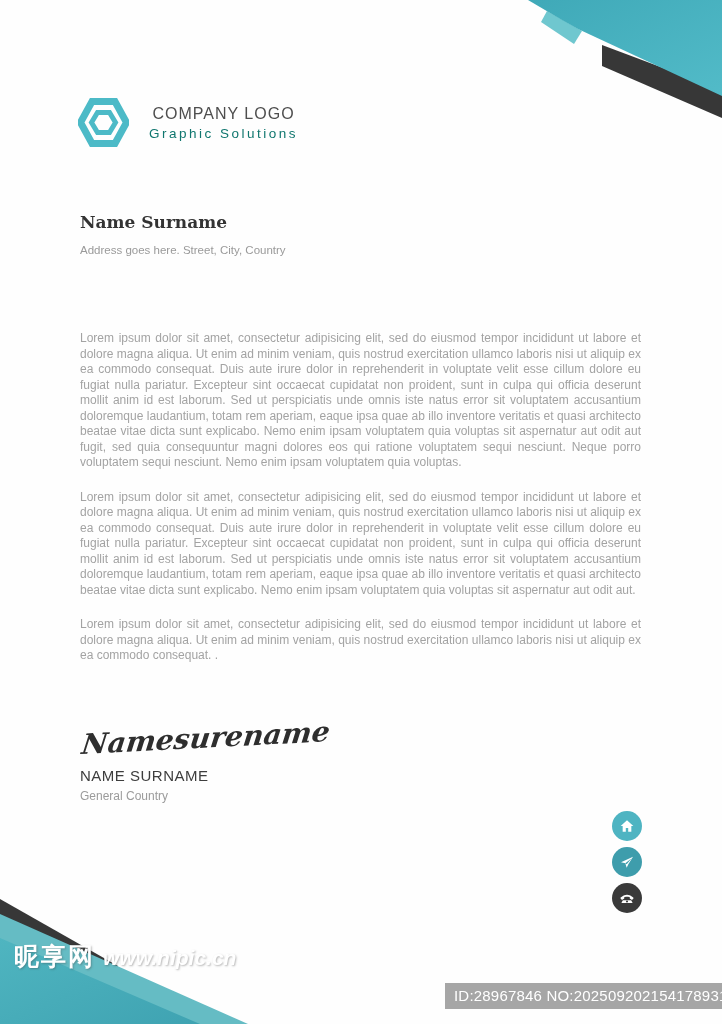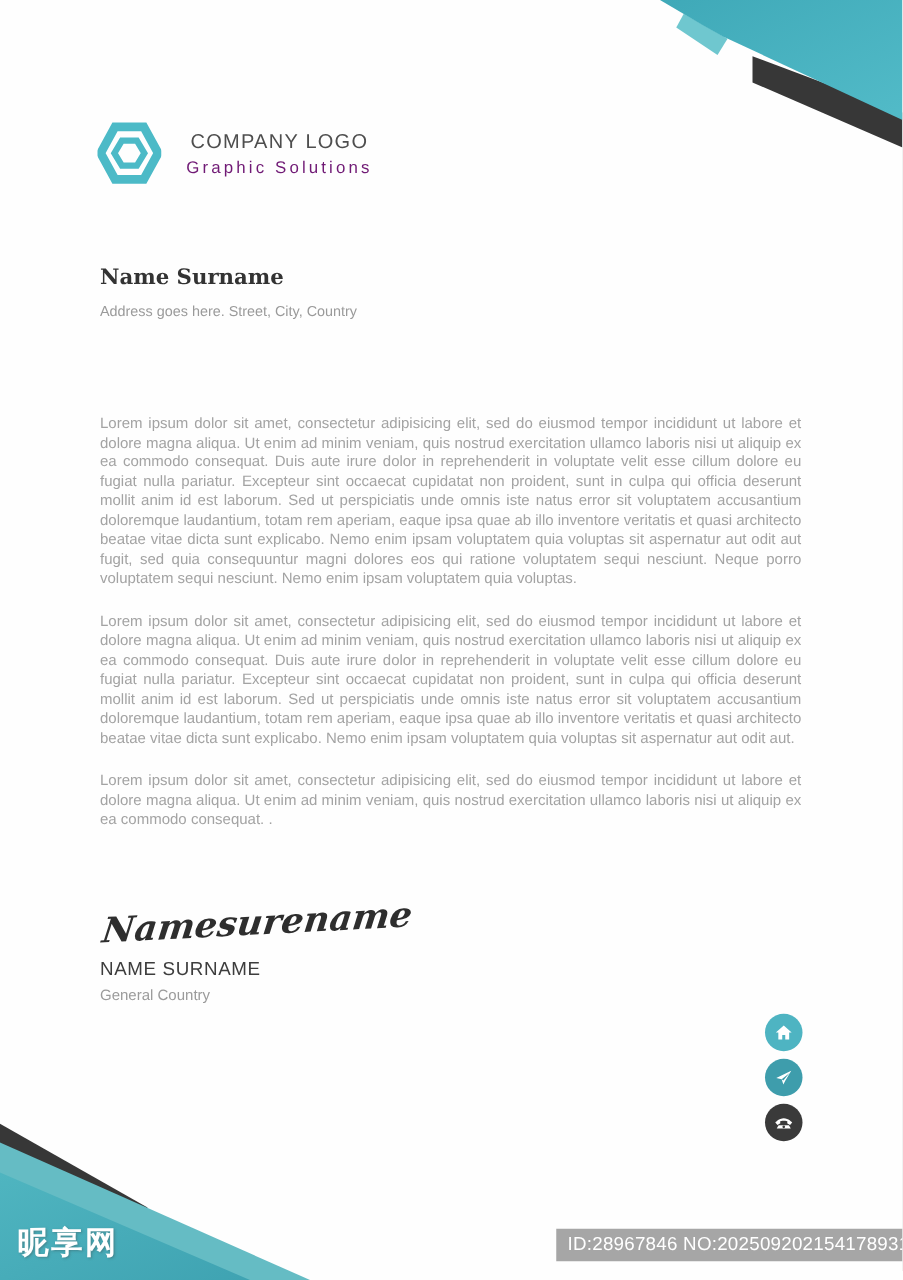--- a/index.html
+++ b/index.html
@@ -10,21 +10,21 @@
     background:#fefefe; overflow:hidden;
   }
   
   .deco-svg { position:absolute; inset:0; width:722px; height:1024px; display:block; }
 
   
   .logo-row { position:absolute; left:78px; top:97px; display:flex; align-items:center; }
   .logo-hex { width:51px; height:51px; flex:0 0 auto; }
   .logo-text { margin-left:20px; text-align:center; }
   .logo-company { font-size:16px; color:#4e4e4e; letter-spacing:1px; font-weight:400; }
-  .logo-tagline { font-size:13.5px; color:#701a75; letter-spacing:2.5px; margin-top:3px; }
+  .logo-tagline { font-size:13.5px; color:#0f766e; letter-spacing:2.5px; margin-top:3px; }
 
   
   .recipient { position:absolute; left:80px; top:212px; }
   .recipient-name { font-family:"DejaVu Serif","Liberation Serif",serif; font-weight:bold; font-size:17px; color:#333; margin-bottom:10px; }
   .recipient-title, .recipient-address { font-size:11.5px; color:#9a9a9a; line-height:16px; }
 
   
   .letter-body { position:absolute; left:80px; top:331px; width:561px; }
   .letter-body p {
     font-size:12px; line-height:15.5px; color:#a3a3a3;
@@ -48,21 +48,21 @@
     width:30px; height:30px; border-radius:50%;
     display:flex; align-items:center; justify-content:center;
   }
   .contact-circle svg { display:block; }
   .circle-home { background:#4eb4c2; }
   .circle-send { background:#3e9dac; }
   .circle-phone { background:#3a3a3a; color:#fff; font-size:17px; line-height:1; }
 
   
   .watermark {
-    position:absolute; left:14px; top:977px; z-index:5;
+    position:absolute; left:14px; top:940px; z-index:5;
     display:flex; align-items:baseline; gap:8px; white-space:nowrap;
     color:#fff; text-shadow:1px 1px 2px rgba(60,60,60,0.35);
   }
   .wm-cn { font-size:25px; font-weight:bold; letter-spacing:2px; }
   .wm-url { font-size:21px; font-weight:bold; font-style:italic; }
 
   .id-badge {
     position:absolute; left:445px; top:983px; z-index:5;
     background:rgba(158,158,158,0.92); color:#fff;
     font-size:15px; letter-spacing:0.2px;
@@ -138,17 +138,18 @@
       <svg width="18" height="18" viewBox="0 0 24 24">
         <path d="M3 12 C3 12 7 7.5 12 7.5 C17 7.5 21 12 21 12 L18.7 14.6 L15.6 12.8 L15.9 10.9 C15.9 10.9 14 10.2 12 10.2 C10 10.2 8.1 10.9 8.1 10.9 L8.4 12.8 L5.3 14.6 Z" fill="#ffffff"></path>
         <path d="M6.5 15 H17.5 L19.5 18.5 H4.5 Z" fill="#ffffff"></path>
         <circle cx="12" cy="16.6" r="1.4" fill="#3a3a3a"></circle>
       </svg>
     </div>
   </div>
 
   <div class="watermark">
     <span class="wm-cn">昵享网</span>
+    <span class="wm-url">www.nipic.cn</span>
   </div>
 
   <div class="id-badge">ID:28967846 NO:20250920215417893105</div>
 
 </div>
 
 </body></html>

